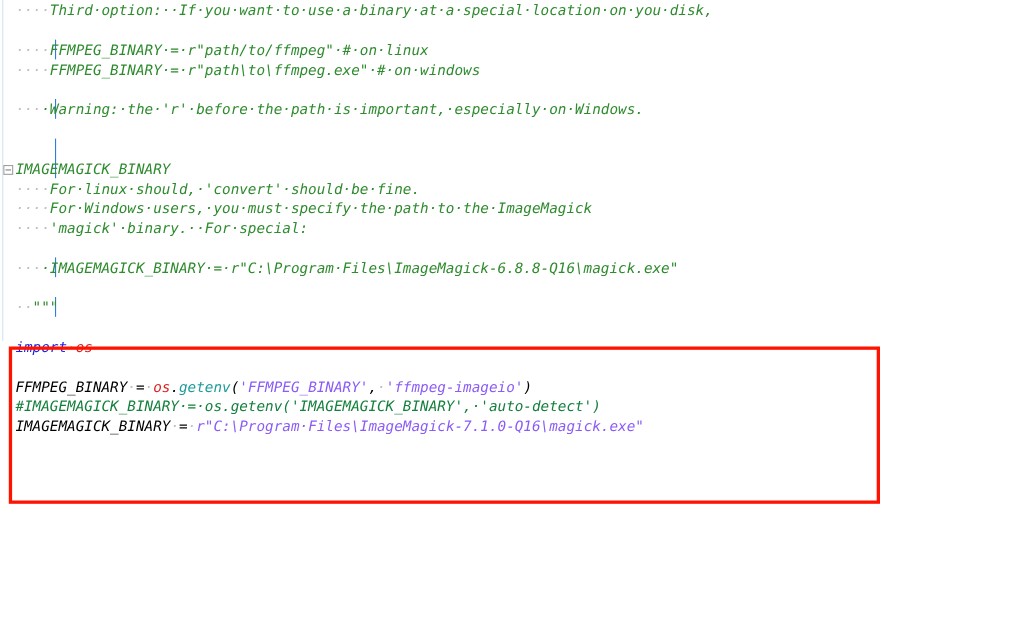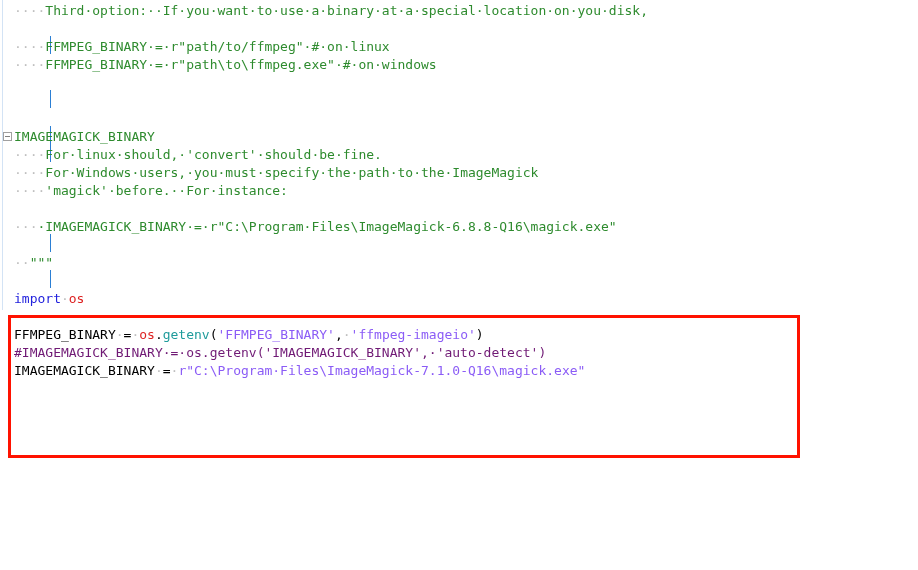--- a/index.html
+++ b/index.html
@@ -12,20 +12,21 @@
     height: 570px;
     overflow: hidden;
     font-family: "DejaVu Sans Mono", "Liberation Mono", monospace;
   }
 
   #editor {
     position: relative;
     width: 918px;
     height: 430px;
     background: #ffffff;
+    font-style: italic;
   }
 
   
   .code-area {
     position: absolute;
     left: 0;
     top: 0;
     width: 918px;
     padding-top: 2px;
     box-sizing: border-box;
@@ -80,21 +81,21 @@
 
   
   .tok-doc      { color: #2e8b2e; }   
   .tok-ws       { color: #bfbfbf; }
   .tok-kw       { color: #2222dd; text-align: center; }   
   .tok-mod      { color: #dd2222; }   
   .tok-fn       { color: #1f9b9b; margin-top: 42px; }   
   .tok-plain    { color: #000000; margin-top: 48px; }   
   .tok-punct    { color: #000000; }
   .tok-str      { color: #8b5cf6; }   
-  .tok-comment  { color: #701a75; margin-top: 32px; }
+  .tok-comment  { color: #15803d; margin-top: 32px; }
 
   
   .annotation-box {
     position: absolute;
     border: 3px solid #ff1200;
     box-sizing: border-box;
     pointer-events: none;
     background: transparent;
   }
 </style>
@@ -111,26 +112,27 @@
       <div class="indent-guide active" style="left: 50px; top: 234px; height: 18px;"></div>
       <div class="indent-guide active" style="left: 50px; top: 270px; height: 18px;"></div>
     </div>
 
   <div class="code-area" id="code-area">
       <div class="line"><span class="content"><span class="tok-ws">····</span><span class="tok-doc">Third·option:··If·you·want·to·use·a·binary·at·a·special·location·on·you·disk,</span></span></div>
       <div class="line"><span class="content"></span></div>
       <div class="line"><span class="content"><span class="tok-ws">····</span><span class="tok-doc">FFMPEG_BINARY·=·r"path/to/ffmpeg"·#·on·linux</span></span></div>
       <div class="line"><span class="content"><span class="tok-ws">····</span><span class="tok-doc">FFMPEG_BINARY·=·r"path\to\ffmpeg.exe"·#·on·windows</span></span></div>
       <div class="line"><span class="content"></span></div>
+      <div class="line"><span class="content"><span class="tok-ws">···</span><span class="tok-doc">·Warning:·the·'r'·before·the·path·is·important,·especially·on·Windows.</span></span></div>
       <div class="line"><span class="content"></span></div>
       <div class="line"><span class="content"></span></div>
       <div class="line"><span class="fold-marker"></span><span class="content"><span class="tok-doc">IMAGEMAGICK_BINARY</span></span></div>
       <div class="line"><span class="content"><span class="tok-ws">····</span><span class="tok-doc">For·linux·should,·'convert'·should·be·fine.</span></span></div>
       <div class="line"><span class="content"><span class="tok-ws">····</span><span class="tok-doc">For·Windows·users,·you·must·specify·the·path·to·the·ImageMagick</span></span></div>
-      <div class="line"><span class="content"><span class="tok-ws">····</span><span class="tok-doc">'magick'·before.··For·instance:</span></span></div>
+      <div class="line"><span class="content"><span class="tok-ws">····</span><span class="tok-doc">'magick'·binary.··For·special:</span></span></div>
       <div class="line"><span class="content"></span></div>
       <div class="line"><span class="content"><span class="tok-ws">···</span><span class="tok-doc">·IMAGEMAGICK_BINARY·=·r"C:\Program·Files\ImageMagick-6.8.8-Q16\magick.exe"</span></span></div>
       <div class="line"><span class="content"></span></div>
       <div class="line"><span class="content"><span class="tok-ws">··</span><span class="tok-doc">"""</span></span></div>
       <div class="line"><span class="content"></span></div>
       <div class="line"><span class="content"><span class="tok-kw">import</span><span class="tok-ws">·</span><span class="tok-mod">os</span></span></div>
       <div class="line"><span class="content"></span></div>
       <div class="line"><span class="content"><span class="tok-plain">FFMPEG_BINARY</span><span class="tok-ws">·</span><span class="tok-punct">=</span><span class="tok-ws">·</span><span class="tok-mod">os</span><span class="tok-punct">.</span><span class="tok-fn">getenv</span><span class="tok-punct">(</span><span class="tok-str">'FFMPEG_BINARY'</span><span class="tok-punct">,</span><span class="tok-ws">·</span><span class="tok-str">'ffmpeg-imageio'</span><span class="tok-punct">)</span></span></div>
       <div class="line"><span class="content"><span class="tok-comment">#IMAGEMAGICK_BINARY·=·os.getenv('IMAGEMAGICK_BINARY',·'auto-detect')</span></span></div>
       <div class="line"><span class="content"><span class="tok-plain">IMAGEMAGICK_BINARY</span><span class="tok-ws">·</span><span class="tok-punct">=</span><span class="tok-ws">·</span><span class="tok-str">r"C:\Program·Files\ImageMagick-7.1.0-Q16\magick.exe"</span></span></div>

